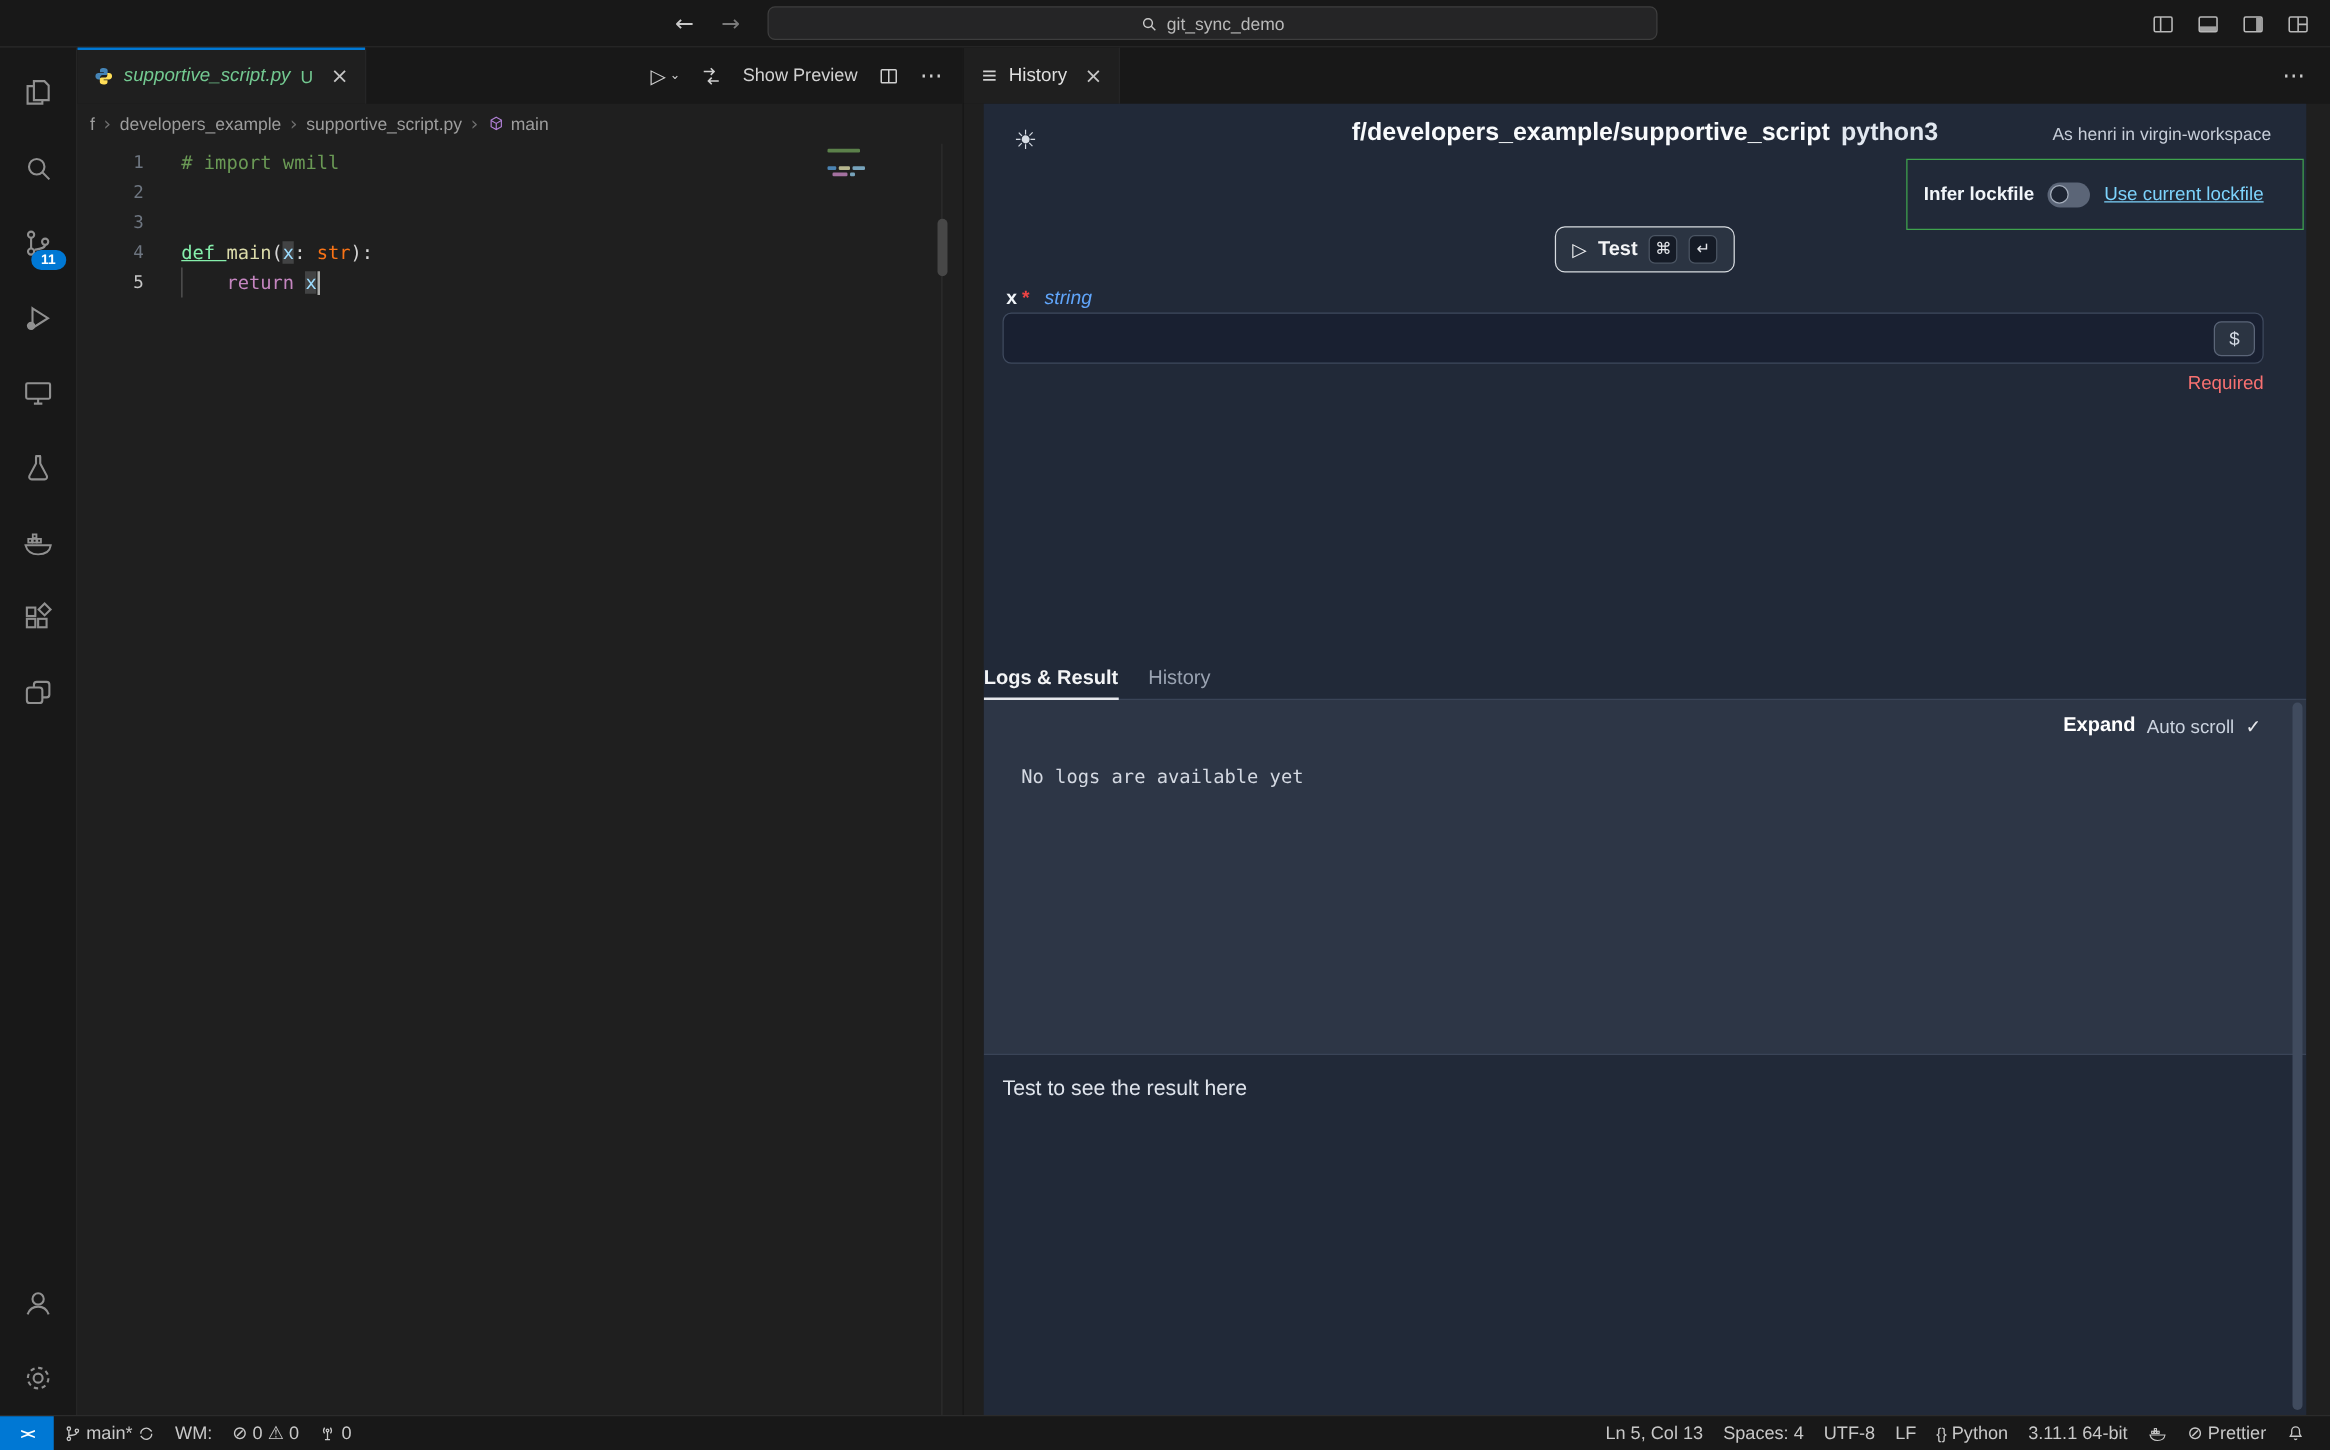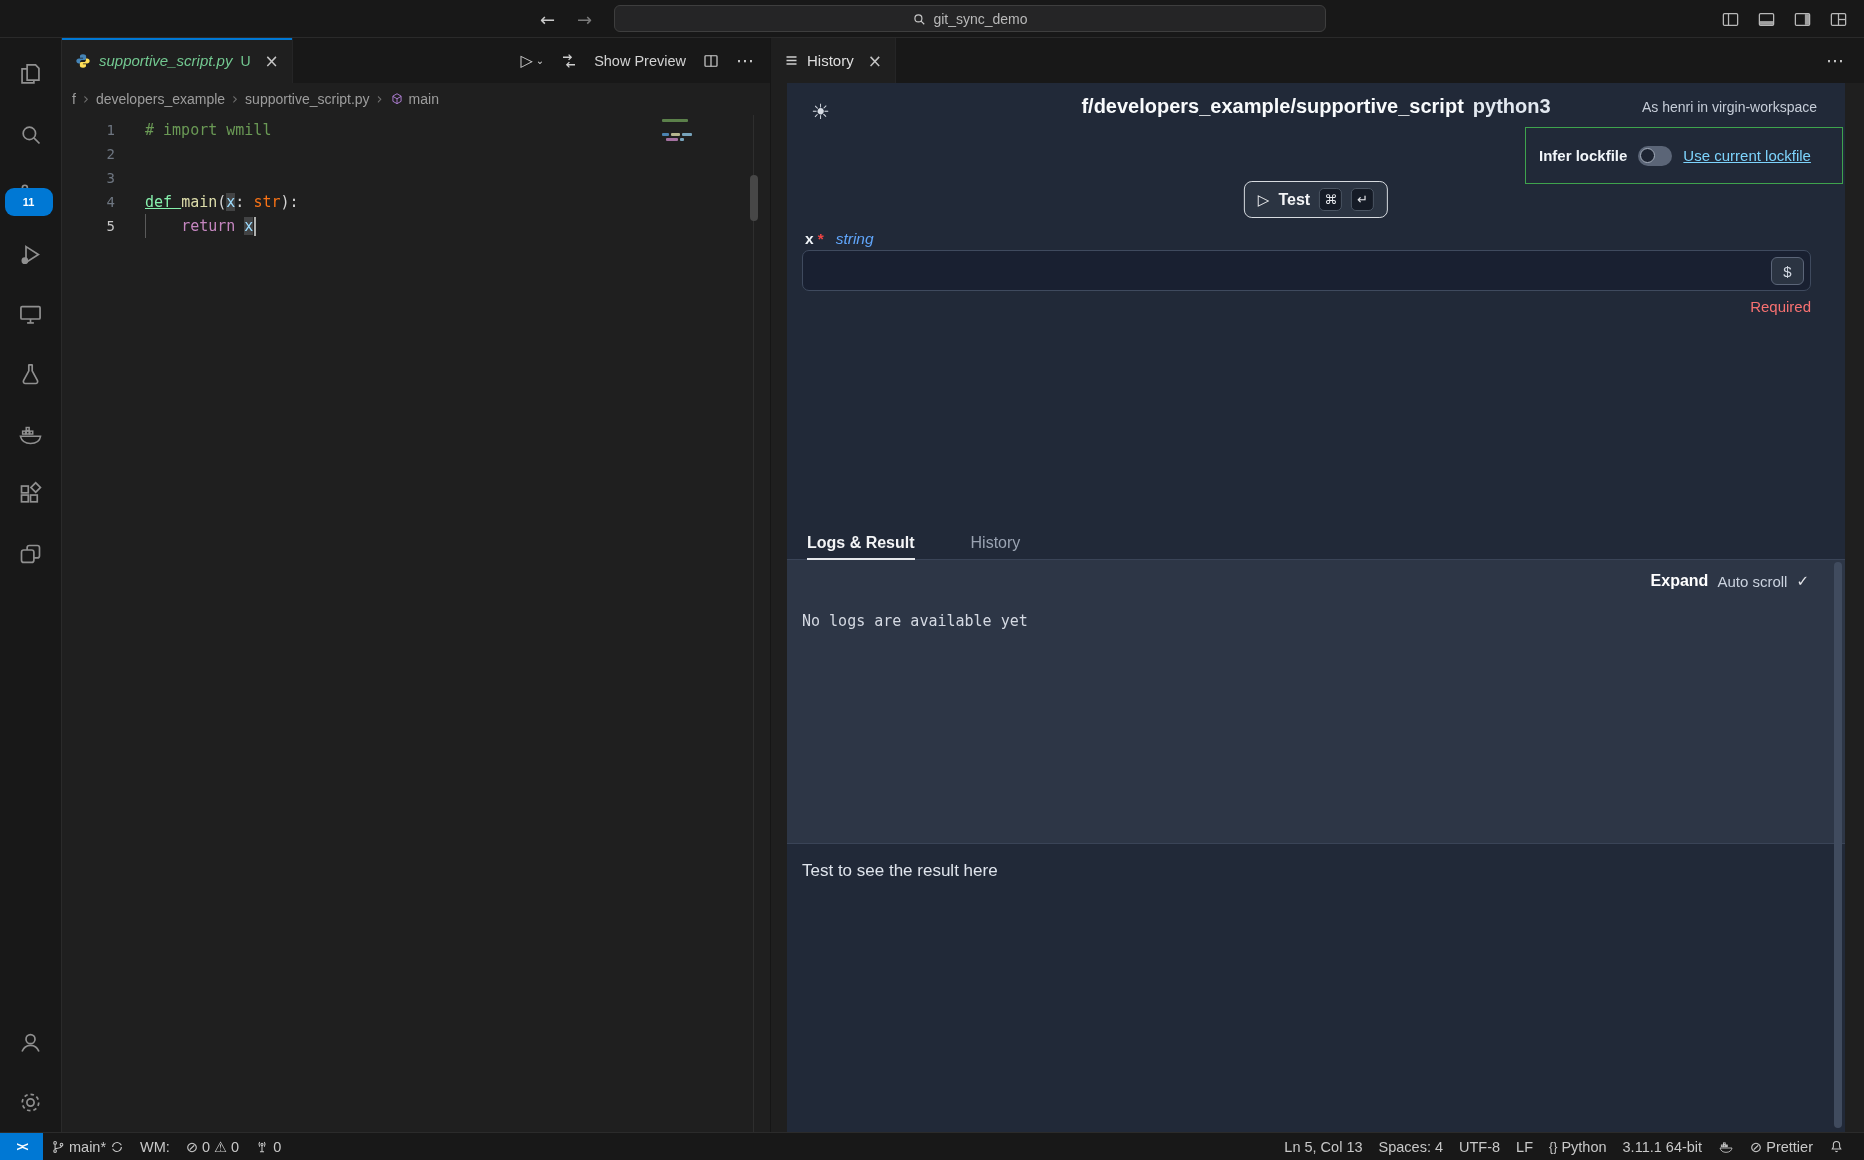--- a/index.html
+++ b/index.html
@@ -16,21 +16,21 @@
   .command-center { position:absolute; left:614px; top:5px; width:712px; height:27px; background:#252526; border:1px solid #3e3e3e; border-radius:6px; color:#b9b9b9; font-size:14px; display:flex; align-items:center; justify-content:center; gap:7px; }
   .layout-controls { position:absolute; right:16px; top:0; height:38px; display:flex; align-items:center; gap:17px; color:#b8b8b8; }
 
   
   .main { flex:1; display:flex; min-height:0; }
 
   
   .activitybar { width:62px; background:#181818; border-right:1px solid #2a2a2a; display:flex; flex-direction:column; align-items:center; padding-top:6px; flex:none; }
   .ab-item { width:62px; height:60px; display:flex; align-items:center; justify-content:center; color:#909090; position:relative; }
   .ab-spacer { flex:1; }
-  .ab-badge { position:absolute; right:9px; bottom:8px; background:#0078d4; color:#fff; font-size:11px; font-weight:700; border-radius:9px; min-width:18px; height:28px; padding:0 18px; display:flex; align-items:center; justify-content:center; }
+  .ab-badge { position:absolute; right:9px; bottom:8px; background:#0078d4; color:#fff; font-size:11px; font-weight:700; border-radius:9px; min-width:18px; height:16px; padding:0 8px; display:flex; align-items:center; justify-content:center; }
 
   
   .group1 { width:708px; background:#1f1f1f; display:flex; flex-direction:column; flex:none; }
   .tabbar { height:45px; background:#181818; display:flex; align-items:stretch; flex:none; position:relative; }
   .tab { display:flex; align-items:center; padding:0 13px; gap:8px; background:#1f1f1f; border-right:1px solid #252526; position:relative; font-size:15px; }
   .tab.focused::before { content:""; position:absolute; top:0; left:0; right:0; height:2px; background:#0078d4; }
   .tab .tab-label { font-style:italic; color:#73c991; }
   .tab .u-badge { color:#73c991; font-size:14px; }
   .tab .close { color:#c5c5c5; font-size:17px; margin-left:6px; }
   .editor-actions { margin-left:auto; display:flex; align-items:center; gap:16px; padding-right:16px; color:#cfcfcf; }
@@ -83,29 +83,29 @@
   .wm-test .tlabel { font-size:16px; font-weight:600; color:#f3f4f6; }
   .kbd { width:23px; height:23px; background:#151b26; border:1px solid #4b5563; border-radius:5px; display:flex; align-items:center; justify-content:center; font-size:13px; color:#e5e7eb; }
   .wm-field-label { position:absolute; left:18px; top:147px; display:flex; align-items:baseline; gap:4px; }
   .wm-field-label .fname { font-size:15.5px; font-weight:700; color:#f1f5f9; }
   .wm-field-label .star { font-size:15.5px; font-weight:700; color:#ef4444; }
   .wm-field-label .ftype { font-size:15.5px; font-style:italic; color:#60a5fa; margin-left:8px; }
   .wm-input { position:absolute; left:15px; right:34px; top:167px; height:41px; background:#192031; border:1px solid #3f4a5e; border-radius:7px; }
   .wm-input input { position:absolute; inset:0; background:transparent; border:none; outline:none; color:#e5e7eb; font-size:15px; padding:0 46px 0 12px; font-family:"Liberation Sans",sans-serif; }
   .dollar-btn { position:absolute; right:6px; top:6px; width:33px; height:28px; background:#2b3442; border:1px solid #5b6578; border-radius:6px; display:flex; align-items:center; justify-content:center; font-size:15px; color:#d3d9e3; }
   .wm-required { position:absolute; right:34px; top:215px; font-size:15px; color:#f87171; }
-  .wm-tabs { position:absolute; left:0; right:0; top:444px; height:33px; border-bottom:1px solid #3a4457; display:flex; align-items:stretch; padding-left:20px; gap:56px; }
+  .wm-tabs { position:absolute; left:0; right:0; top:444px; height:33px; border-bottom:1px solid #3a4457; display:flex; align-items:stretch; padding-left:0; gap:24px; }
   .wm-tab { display:flex; align-items:center; font-size:16px; color:#9aa3b2; }
   .wm-tab.active { color:#f3f4f6; font-weight:600; border-bottom:2px solid #e5e7eb; margin-bottom:-1px; }
   .wm-logs { position:absolute; left:0; right:0; top:477px; height:284px; background:#2d3646; border-bottom:1px solid #3a4457; }
   .wm-logs-controls { position:absolute; right:36px; top:12px; display:flex; align-items:center; gap:9px; }
   .wm-logs-controls .expand { font-size:16px; font-weight:700; color:#ffffff; }
   .wm-logs-controls .autoscroll { font-size:15px; color:#cbd3df; }
   .wm-logs-controls .check { font-size:15px; color:#e5e7eb; }
-  .wm-nologs { position:absolute; left:15px; top:52px; font-size:15px; color:#d4d9e2; }
+  .wm-nologs { position:absolute; left:30px; top:52px; font-size:15px; color:#d4d9e2; }
   .wm-result-placeholder { position:absolute; left:15px; top:778px; font-size:17px; color:#dfe4ec; }
   .wm-scrollthumb { position:absolute; right:3px; top:479px; width:8px; height:566px; background:#404b5e; border-radius:4px; }
 
   
   .statusbar { height:28px; background:#181818; border-top:1px solid #2b2b2b; display:flex; align-items:center; font-size:14.5px; color:#c8c8c8; flex:none; }
   .sb-remote { width:43px; height:100%; background:#0078d4; color:#fff; display:flex; align-items:center; justify-content:center; font-weight:700; font-size:12px; letter-spacing:-2px; flex:none; }
   .sb-left { display:flex; align-items:center; height:100%; }
   .sb-right { margin-left:auto; display:flex; align-items:center; height:100%; padding-right:12px; }
   .sb-item { display:flex; align-items:center; gap:4px; padding:0 8px; height:100%; white-space:nowrap; }
   .sb-icon { display:flex; align-items:center; color:#c8c8c8; }

